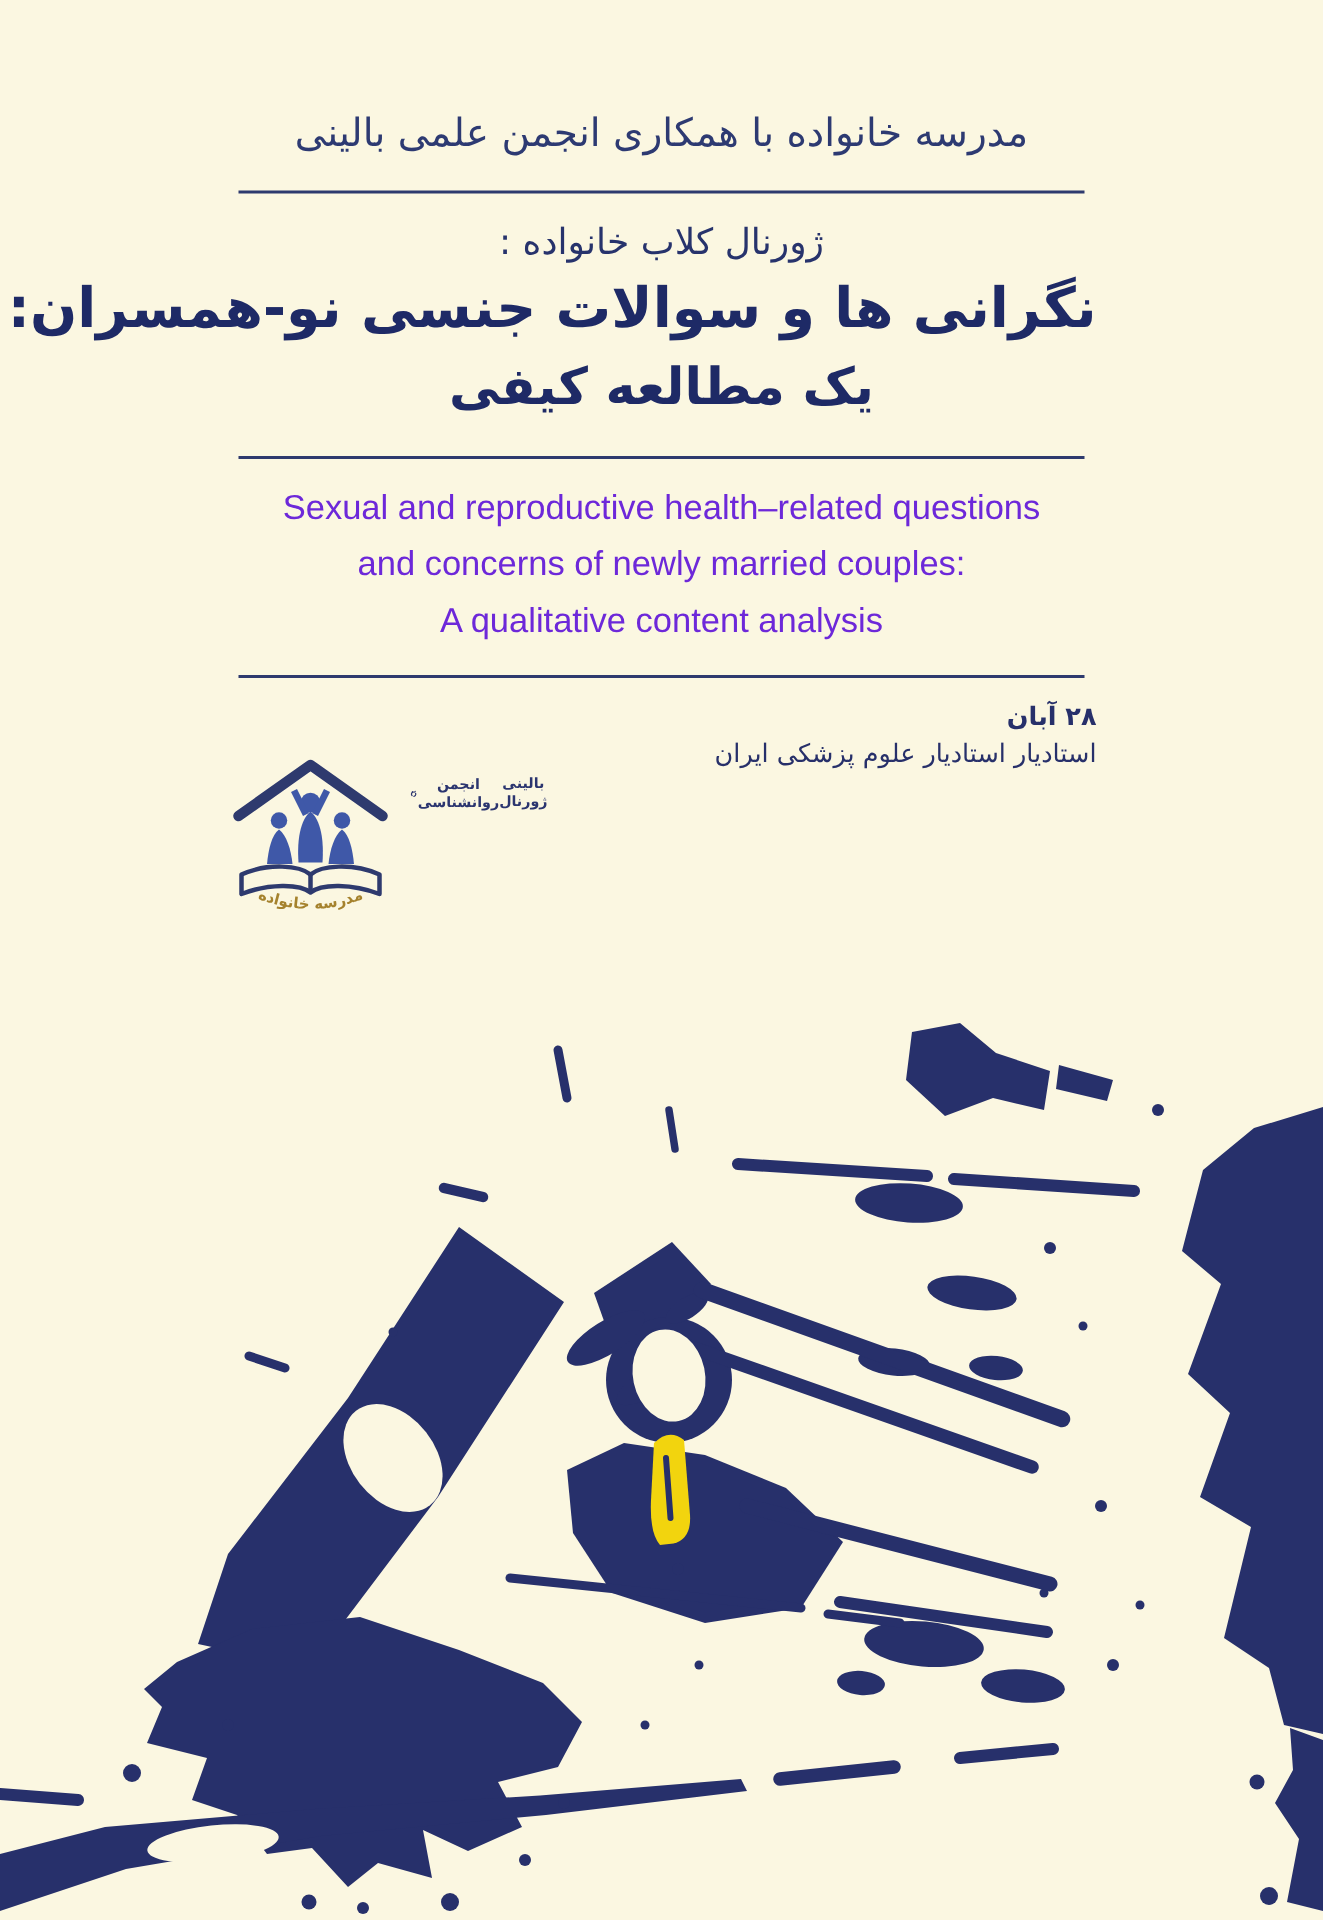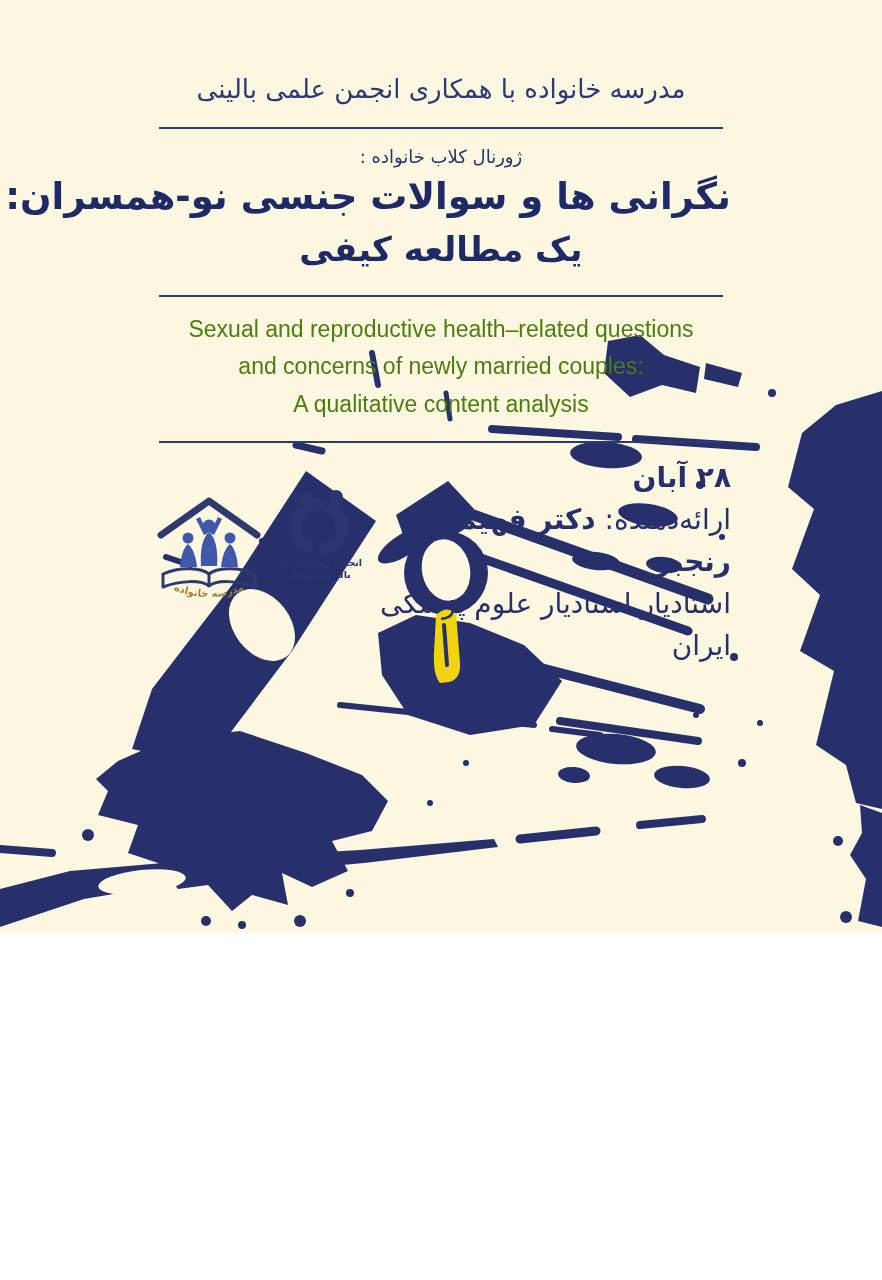--- a/index.html
+++ b/index.html
@@ -1,48 +1,48 @@
 <!DOCTYPE html>
 <html lang="fa"><head>
 <meta charset="utf-8">
 <style>
   html,body{margin:0;padding:0;}
   .poster{
     position:relative;
-    width:882px;height:933px;
+    width:882px;height:1280px;
     background:#fbf7e1;
     overflow:hidden;
     font-family:"DejaVu Sans",sans-serif;
   }
   .content{
     position:relative;
     width:580px;
     margin:0 auto;
     padding-top:70px;
     text-align:center;
     z-index:2;
   }
   .fa{direction:rtl;color:#2d3a72;}
   .header-text{font-size:26px;line-height:1.5;}
   .divider{border:none;border-top:2px solid #2e3a6e;margin:18px 8px 14px 8px;}
   .divider.d2{margin-top:22px;}
-  .kicker{font-size:18px;line-height:1.5;color:#27336c;}
+  .kicker{font-size:24px;line-height:1.5;color:#27336c;}
   .main-title{font-size:37px;line-height:1.45;font-weight:700;color:#1e2a66;white-space:nowrap;}
   .subtitle{font-size:34px;line-height:1.4;font-weight:700;color:#1e2a66;margin-top:2px;}
   .english-title{
     font-family:"Liberation Sans",sans-serif;
-    font-size:23px;line-height:1.62;color:#4d7c0f;margin:12px 0 10px 0;
+    font-size:23px;line-height:1.62;color:#6d28d9;margin:12px 0 10px 0;
   }
   .details-row{display:flex;align-items:flex-start;margin-top:10px;}
   .logos{display:flex;align-items:flex-start;margin-top:36px;}
-  .logo{display:flex;flex-direction:column;align-items:center;}
+  .logo{display:flex;flex-direction:row;align-items:center;}
   .logo.school{width:116px;}
   .logo.assoc{width:92px;margin-left:6px;margin-top:-8px;}
   .assoc-caption{font-size:9.5px;font-weight:700;color:#2b356f;direction:rtl;line-height:1.3;margin-top:2px;}
-  .details{flex:1;direction:rtl;text-align:right;color:#27306a;font-size:28px;line-height:1.5;}
+  .details{flex:1;direction:rtl;text-align:right;color:#27306a;font-size:17px;line-height:1.5;}
   .details .b{font-weight:700;}
   .illustration{position:absolute;left:0;bottom:0;width:882px;height:600px;z-index:1;}
   .illustration svg{display:block;width:100%;height:100%;}
 </style>
 </head>
 <body>
 
 <div class="poster">
 
   <div class="content">
@@ -101,21 +101,20 @@
             <circle cx="31" cy="14" r="7" fill="#2b356f"></circle>
             <circle cx="61" cy="12" r="7" fill="#2b356f"></circle>
           </svg>
           <div class="assoc-caption">انجمن روانشناسی</div>
           <div class="assoc-caption" style="margin-top:0;">بالینی ژورنال</div>
         </div>
       </div>
 
       <div class="details">
         <div class="b">۲۸ آبان</div>
-        <div><span>ارائه‌دهنده: </span><span class="b">دکتر فهیمه رنجبر</span></div>
         <div>استادیار استادیار علوم پزشکی ایران</div>
       </div>
     </div>
   </div>
 
   <div class="illustration">
     <svg viewBox="0 0 882 600" preserveAspectRatio="none">
 
       <g fill="#27306b">
         <path d="M608,8 L640,2 L664,22 L700,34 L696,60 L662,52 L630,64 L604,40 Z"></path>

